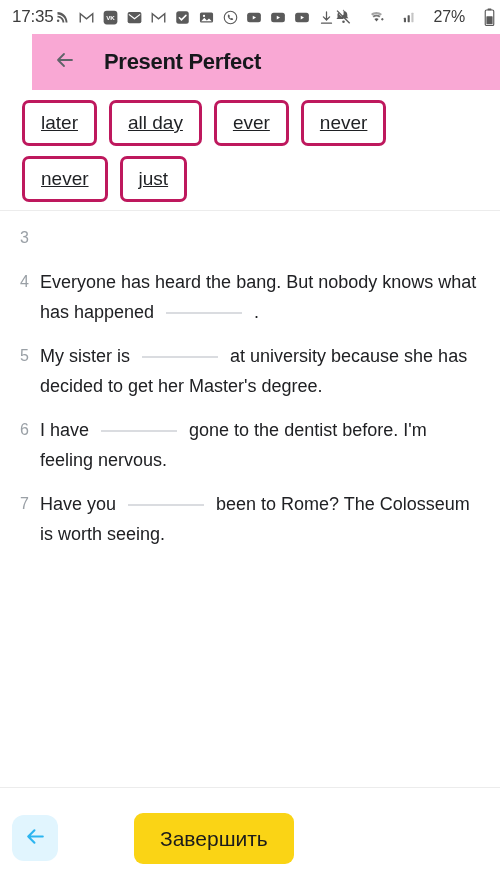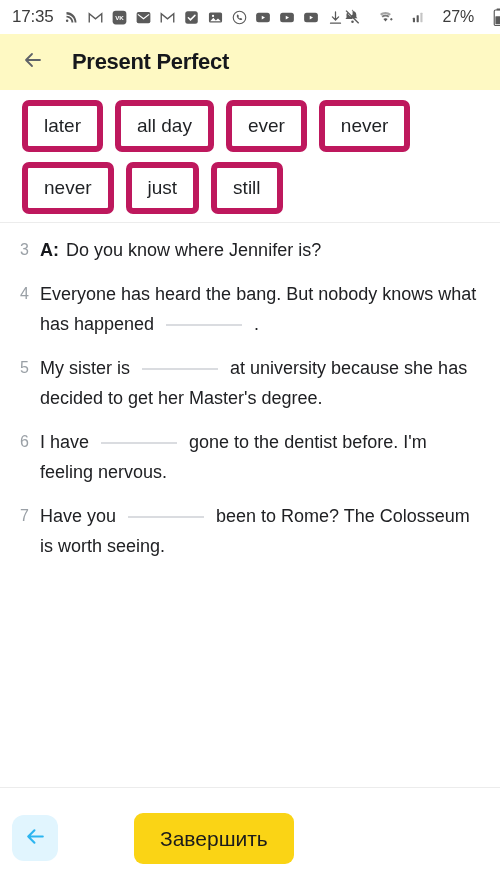--- a/index.html
+++ b/index.html
@@ -30,21 +30,20 @@
     align-items: center;
     padding: 0 8px 0 12px;
     background: #ffffff;
     color: #4a4a4a;
   }
   .status-time {
     font-size: 17px;
     font-weight: 400;
     color: #3c3c3c;
     letter-spacing: -0.2px;
-    margin-right: 9px;
     white-space: nowrap;
   }
   .status-left-icons {
     display: flex;
     align-items: center;
     gap: 7px;
     flex: 1 1 auto;
   }
   .status-right {
     display: flex;
@@ -67,21 +66,22 @@
     white-space: nowrap;
   }
 
   
   .header {
     flex: 0 0 56px;
     height: 56px;
     display: flex;
     align-items: center;
     padding: 0 16px;
-    background: #fef9c3;
+    background: #f9a8d4;
+    margin-left: 32px;
   }
   .header-back {
     width: 34px;
     height: 34px;
     display: flex;
     align-items: center;
     justify-content: center;
     color: #5f6368;
     cursor: pointer;
     flex: 0 0 auto;
@@ -97,30 +97,31 @@
   
   .chips {
     padding: 10px 22px 8px 22px;
     display: flex;
     flex-wrap: wrap;
     gap: 10px 12px;
     background: #ffffff;
     align-content: flex-start;
   }
   .chip {
-    border: 6px solid #be185d;
+    border: 3px solid #be185d;
     border-radius: 7px;
     background: #ffffff;
     padding: 7px 16px;
     font-size: 19px;
     color: #1f2124;
     line-height: 26px;
     cursor: pointer;
     white-space: nowrap;
     box-shadow: 0 0 0 0 rgba(0,0,0,0);
+    text-decoration: underline;
   }
 
   
   .divider {
     height: 1px;
     background: #ececec;
     width: 100%;
     flex: 0 0 1px;
   }
 
@@ -331,30 +332,28 @@
     <div class="header-title">Present Perfect</div>
   </div>
 
   <div class="chips" id="chips">
       <div class="chip">later</div>
       <div class="chip">all day</div>
       <div class="chip">ever</div>
       <div class="chip">never</div>
       <div class="chip">never</div>
       <div class="chip">just</div>
-      <div class="chip">still</div>
     </div>
 
   <div class="divider"></div>
 
   <div class="exercises" id="exercises">
       <div class="ex-item">
         <div class="ex-num">3</div>
         <div class="ex-body">
-          <div class="ex-line"><span class="speaker">A:</span> <span>Do you know where Jennifer is?</span></div>
         </div>
       </div>
       <div class="ex-item">
         <div class="ex-num">4</div>
         <div class="ex-body">
           <div class="ex-line"><span>Everyone has heard the bang. But nobody knows what has happened</span><span class="blank"></span><span>.</span></div>
         </div>
       </div>
       <div class="ex-item">
         <div class="ex-num">5</div>

